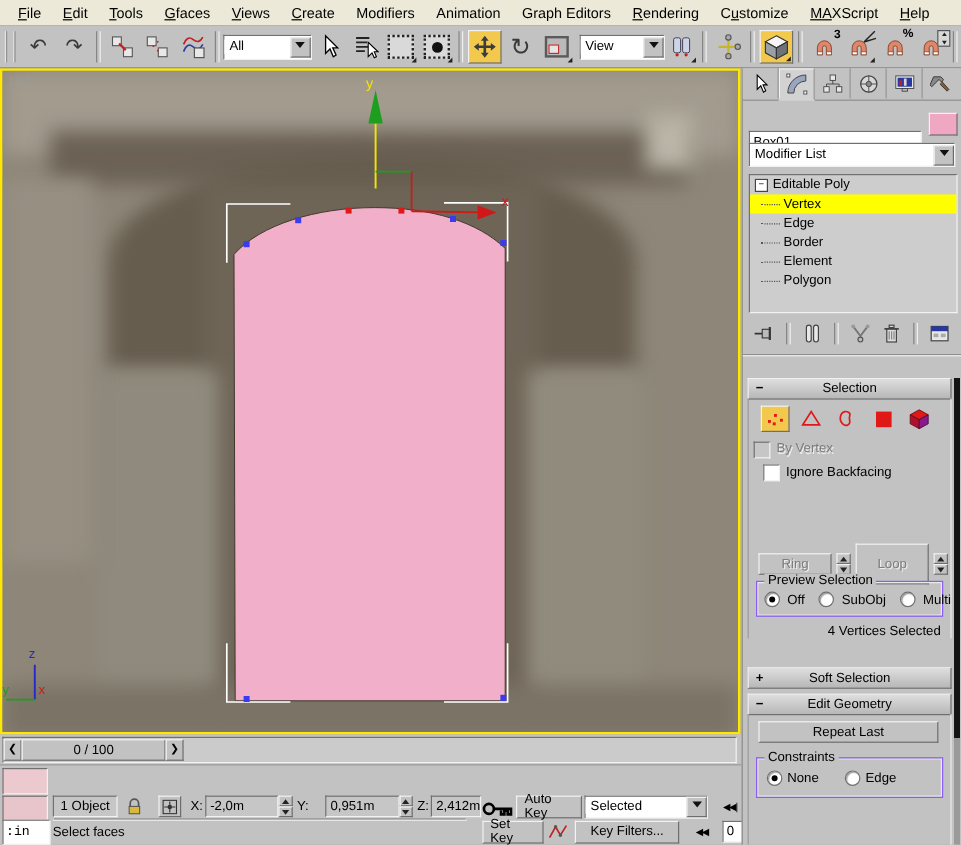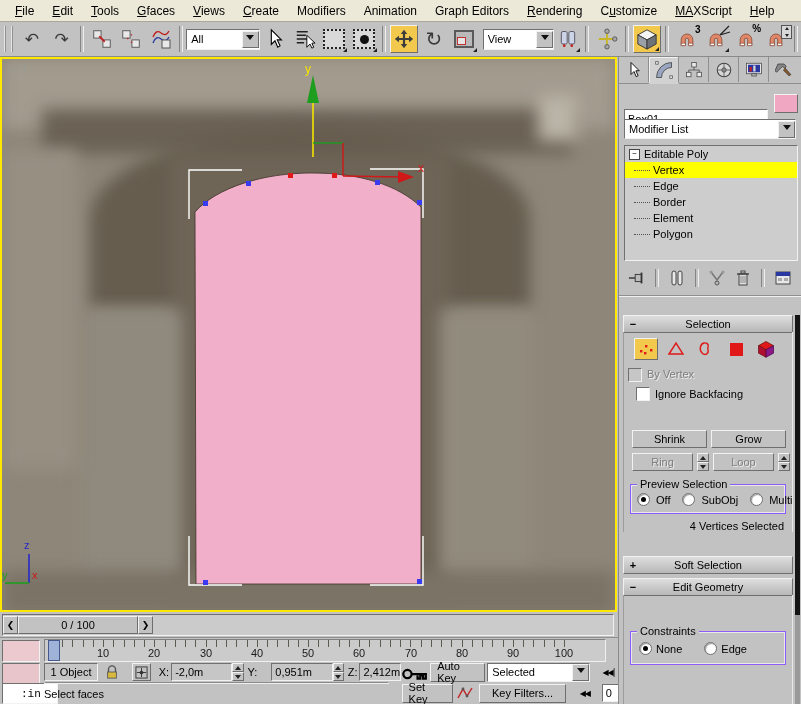--- a/index.html
+++ b/index.html
@@ -312,42 +312,27 @@
 </div>
 
 <div id="trackbar" class="abs">
   <div class="btn raised" style="position:absolute;left:5px;top:2px;width:28px;height:19px">
     <svg width="18" height="15" viewBox="0 0 18 15">
         <rect x="2" y="1" width="14" height="4" fill="#e8e8e8" stroke="#333"></rect>
         <rect x="2" y="10" width="14" height="4" fill="#e8e8e8" stroke="#333"></rect>
         <path d="M6 6 l0 3 M6 9 l-1.5-1.5 M6 9 l1.5-1.5 M12 9 l0-3 M12 6 l-1.5 1.5 M12 6 l1.5 1.5" stroke="#333" fill="none"></path>
       </svg>
   </div>
-  <div class="ruler">
-    <div class="ticks"></div>
-    <span class="ticklabel" style="left:7px">0</span>
-    <span class="ticklabel" style="left:58px">10</span>
-    <span class="ticklabel" style="left:109px">20</span>
-    <span class="ticklabel" style="left:161px">30</span>
-    <span class="ticklabel" style="left:212px">40</span>
-    <span class="ticklabel" style="left:263px">50</span>
-    <span class="ticklabel" style="left:314px">60</span>
-    <span class="ticklabel" style="left:366px">70</span>
-    <span class="ticklabel" style="left:417px">80</span>
-    <span class="ticklabel" style="left:468px">90</span>
-    <span class="ticklabel" style="left:519px">100</span>
-    <div id="frame-marker" style="left:3px"></div>
-  </div>
 </div>
 
 <div id="statusbar" class="abs">
 
   <div class="abs sunken" style="left:2px;top:-22px;width:36px;height:20px;background:#ecc9cf"></div>
   <div class="abs sunken" style="left:2px;top:1px;width:36px;height:40px;background:#e8c5cb"></div>
-  <div class="abs sunken" style="left:2px;top:21px;width:36px;height:19px;background:#fff;display:flex;align-items:center;padding-left:18px;font-family:'Liberation Mono','DejaVu Sans Mono',monospace">
+  <div class="abs sunken" style="left:2px;top:21px;width:36px;height:19px;background:#fff;display:flex;align-items:center;padding-left:2px;font-family:'Liberation Mono','DejaVu Sans Mono',monospace">
       <span>:in</span>
     </div>
 
   <div class="srow" style="left:44px;top:0;width:757px">
     <div class="fld" style="width:58px;height:18px;justify-content:center">
         <span>1 Object</span>
       </div>
     <div class="btn" style="width:22px;height:18px;margin-left:4px">
       <svg width="14" height="16" viewBox="0 0 16 18">
           <path d="M4 9 V6 a4 4 0 0 1 8 0 v3" fill="none" stroke="#555" stroke-width="1.6"></path>
@@ -679,42 +664,34 @@
 
     <div style="position:absolute;left:4px;top:36px;display:flex;align-items:flex-start">
         <span class="chk dis"></span>
         <span class="dis-t">By Vertex</span>
       </div>
     <div style="position:absolute;left:12px;top:55px;display:flex;align-items:center">
         <span class="chk"></span>
         <span>Ignore Backfacing</span>
       </div>
 
-    <div style="position:absolute;left:8px;top:98px;display:flex;gap:4px">
-      <div class="btn raised" style="width:75px;height:18px">
-          <span>Shrink</span>
-        </div>
-      <div class="btn raised" style="width:75px;height:18px">
-          <span>Grow</span>
-        </div>
-    </div>
 
     <div style="position:absolute;left:8px;top:121px;display:flex;gap:4px;align-items:center">
       <div class="btn raised" style="width:61px;height:18px">
           <span class="dis-t">Ring</span>
         </div>
       <div class="spin" style="height:18px">
           <div>
             <span class="tri-up"></span>
           </div>
           <div>
             <span class="tri-dn"></span>
           </div>
         </div>
-      <div class="btn raised" style="width:61px;height:18px">
+      <div class="btn raised" style="width:61px;height:34px">
           <span class="dis-t">Loop</span>
         </div>
       <div class="spin" style="height:18px">
           <div>
             <span class="tri-up"></span>
           </div>
           <div>
             <span class="tri-dn"></span>
           </div>
         </div>
@@ -736,20 +713,23 @@
 
   <div class="rollhdr" style="top:499px">
     <span class="pm">+</span>
       <span class="t">Soft Selection</span>
   </div>
   <div class="rollhdr" style="top:521px">
     <span class="pm">−</span>
       <span class="t">Edit Geometry</span>
   </div>
   <div style="position:absolute;left:4px;top:538px;width:168px;height:109px;border-left:1px solid #9c9c9c;border-right:1px solid #e9e9e9">
+    <div class="btn raised" style="position:absolute;left:8px;top:6px;width:150px;height:18px">
+        <span>Repeat Last</span>
+      </div>
     <div class="grp" style="left:6px;top:36px;width:154px;height:32px">
       <span class="grp-l">Constraints</span>
       <div style="position:absolute;left:8px;top:10px;display:flex;align-items:center">
         <span class="radio on"></span>
           <span>None</span>
         <span class="radio" style="margin-left:22px"></span>
           <span>Edge</span>
       </div>
     </div>
   </div>

